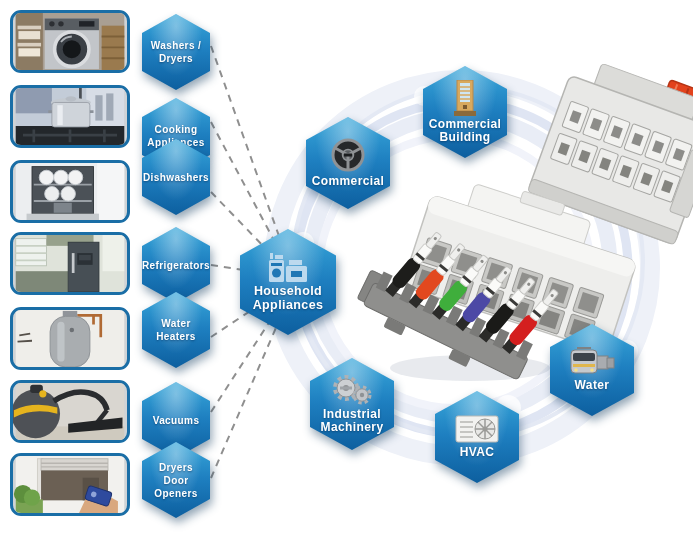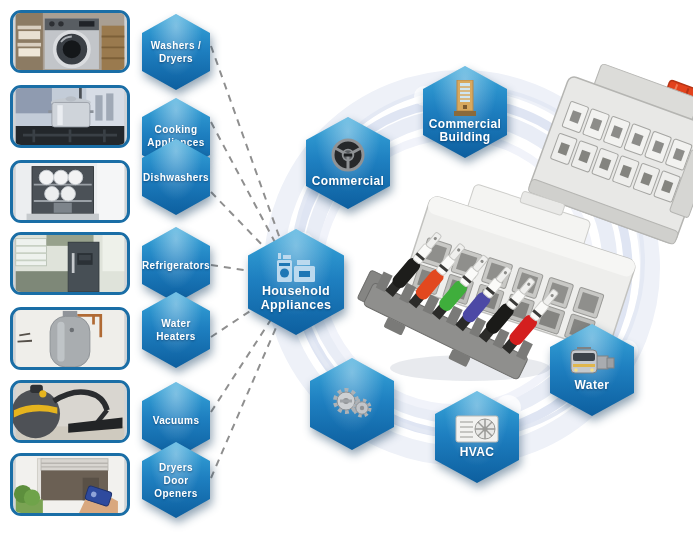--- a/index.html
+++ b/index.html
@@ -395,21 +395,21 @@
     </div>
 </div>
 <div class="hexw small" style="left:142px;top:442px">
   <div class="hex">
       <span class="hexlabel">Dryers
 Door
 Openers</span>
     </div>
 </div>
 
-<div class="hexw center" style="left:248px;top:229px">
+<div class="hexw center" style="left:240px;top:229px">
   <div class="hex">
     <span class="hexicon">
       <svg width="42" height="30" viewBox="0 0 42 30">
         <rect x="3" y="1" width="3" height="6" fill="#bcd9ee"></rect>
           <rect x="8" y="3" width="8" height="4" fill="#bcd9ee"></rect>
         <rect x="2" y="8" width="15" height="22" rx="1.5" fill="#bcd9ee"></rect>
         <circle cx="9.5" cy="21" r="4.5" fill="#1f77b5"></circle>
         <rect x="4" y="11" width="11" height="3" fill="#1f77b5"></rect>
         <rect x="22" y="8" width="13" height="5" fill="#bcd9ee"></rect>
         <rect x="19" y="14" width="21" height="16" rx="1.5" fill="#bcd9ee"></rect>
@@ -500,14 +500,16 @@
       <svg width="42" height="32" viewBox="0 0 42 32">
         <circle cx="15" cy="14" r="10" fill="none" stroke="#aeb2b6" stroke-width="6" stroke-dasharray="3.5 3"></circle>
         <circle cx="15" cy="14" r="9" fill="#cdd0d3" stroke="#8f9295"></circle>
         <circle cx="15" cy="14" r="3" fill="#8f9295"></circle>
         <rect x="9" y="12.5" width="12" height="3" fill="#9fa3a7"></rect>
         <circle cx="31" cy="21" r="7" fill="none" stroke="#aeb2b6" stroke-width="5" stroke-dasharray="3 2.6"></circle>
         <circle cx="31" cy="21" r="6.2" fill="#c2c5c9" stroke="#8f9295"></circle>
         <circle cx="31" cy="21" r="2.2" fill="#8f9295"></circle>
       </svg>
     </span>
+    <span class="hexlabel">Industrial
+Machinery</span>
   </div>
 </div>
 
 </body></html>

